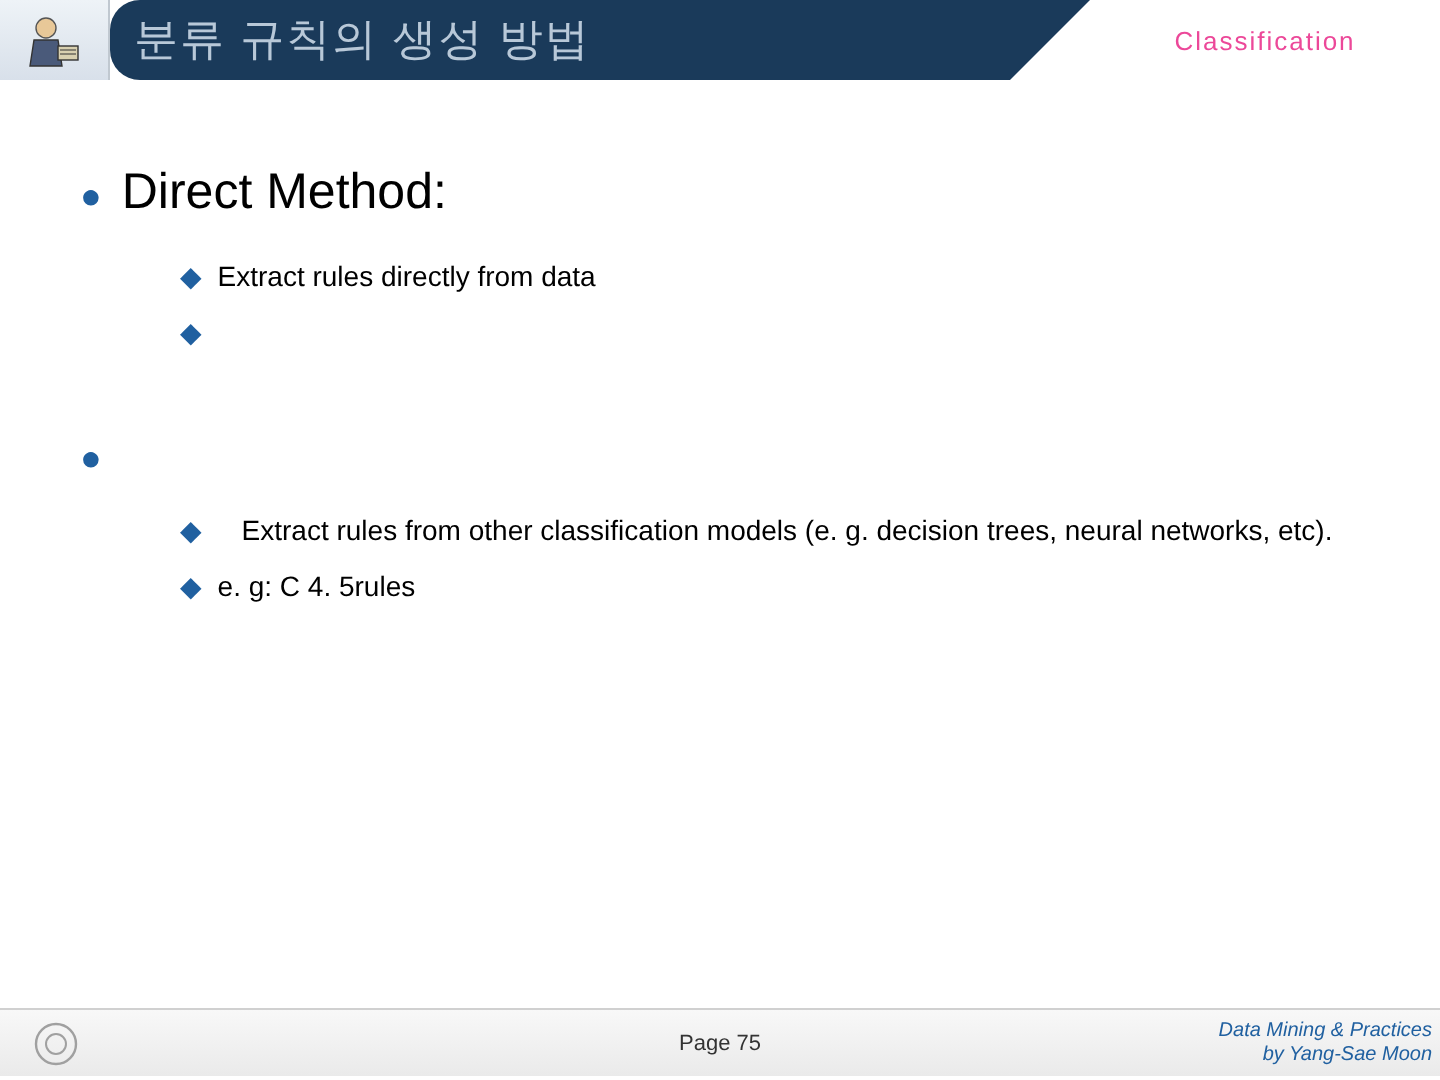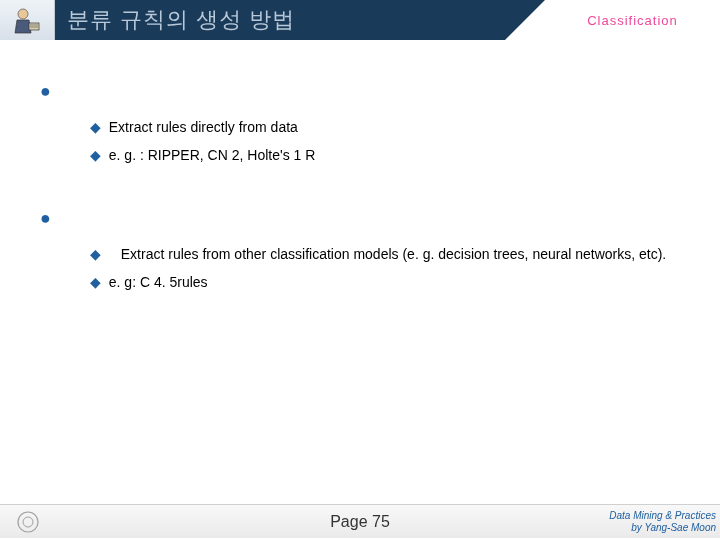--- a/index.html
+++ b/index.html
@@ -34,20 +34,21 @@
       flex: 1;
       background: #1a3a5a;
       color: #b8c8d8;
       font-size: 22px;
       font-weight: 500;
       display: flex;
       align-items: center;
       padding-left: 12px;
       letter-spacing: 1px;
       position: relative;
+      border-radius: 15px;
     }
     .header-category {
       position: absolute;
       right: 0;
       top: 0;
       height: 40px;
       width: 175px;
       background: white;
       display: flex;
       align-items: center;
@@ -127,21 +128,21 @@
       align-items: center;
       justify-content: center;
       height: 100%;
       font-size: 8px;
       color: #888;
     }
     .footer-page {
       position: absolute;
       left: 50%;
       transform: translateX(-50%);
-      font-size: 16px;
+      font-size: 11px;
       color: #333;
     }
     .footer-credit {
       position: absolute;
       right: 4px;
       text-align: right;
       font-size: 10px;
       font-style: italic;
       color: #2060a0;
       line-height: 1.2;
@@ -165,30 +166,30 @@
     <div class="header-category">
       <span>Classification</span>
     </div>
   </div>
 </div>
 
 <div class="content">
 
   <div class="main-bullet">
     <span class="main-bullet-icon">●</span>
+    <span class="main-bullet-text">Direct Method:</span>
   </div>
 
   <div class="sub-bullet">
     <span class="sub-bullet-icon">◆</span>
     <span class="sub-bullet-text">Extract rules directly from data</span>
   </div>
 
   <div class="sub-bullet">
     <span class="sub-bullet-icon">◆</span>
-    <span class="sub-bullet-text">e. g. : RIPPER, CN 2, Holte's 1 R</span>
   </div>
 
   <div class="section-gap"></div>
 
   <div class="main-bullet">
     <span class="main-bullet-icon">●</span>
   </div>
 
   <div class="sub-bullet-wrap">
     <div style="display:flex;align-items:baseline;">

